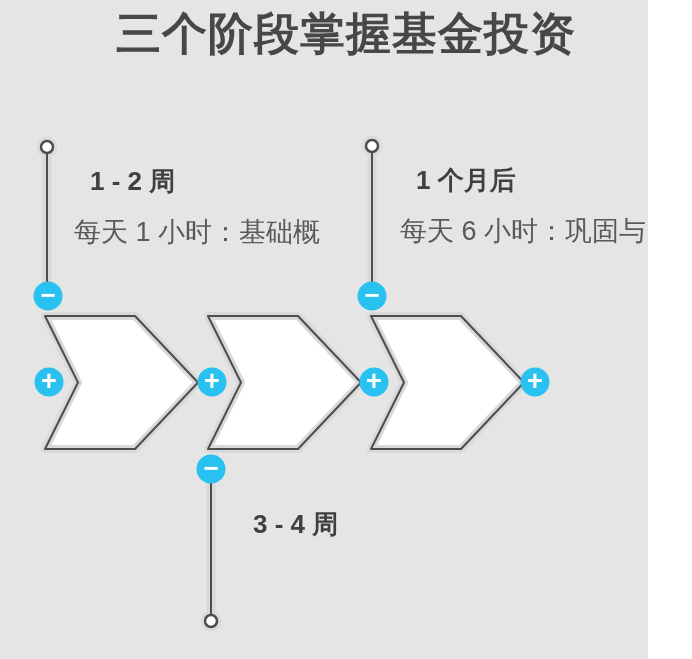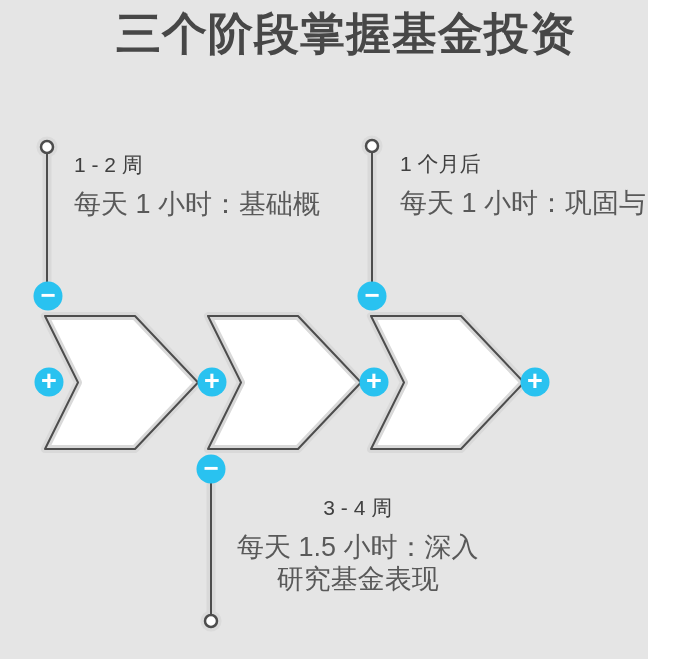--- a/index.html
+++ b/index.html
@@ -47,24 +47,24 @@
     user-select: none;
     cursor: pointer;
   }
   .badge.plus  { font-size: 27px; line-height: 1; padding-bottom: 2px; box-sizing: border-box; }
   .badge.minus { font-size: 26px; line-height: 1; padding-bottom: 3px; box-sizing: border-box; }
   .callout {
     position: absolute;
     white-space: nowrap;
   }
   .callout h2 {
-    margin: 0;
-    font-size: 21px;
+    margin: 16px;
+    font-size: 26px;
     line-height: 38px;
-    font-weight: 400;
+    font-weight: 700;
     color: #404040;
   }
   .callout .desc {
     margin-top: 4px;
     font-size: 27px;
     line-height: 32px;
     color: #595959;
   }
 </style>
 </head>
@@ -125,25 +125,21 @@
   <div class="callout" style="left:74px; top:146px;">
     <h2>1 - 2 周</h2>
     <div class="desc">
       <div>每天 1 小时：基础概</div>
     </div>
   </div>
 
   <div class="callout" style="left:400px; top:145px;">
     <h2>1 个月后</h2>
     <div class="desc">
-      <div>每天 1 小时：巩固与</div>
+      <div>每天 6 小时：巩固与</div>
     </div>
   </div>
 
-  <div class="callout" style="left:237px; top:489px;text-align:center;">
+  <div class="callout" style="left:237px; top:489px;">
     <h2>3 - 4 周</h2>
-    <div class="desc">
-      <div>每天 1.5 小时：深入</div>
-      <div>研究基金表现</div>
-    </div>
   </div>
 
 </div>
 
 </body></html>

